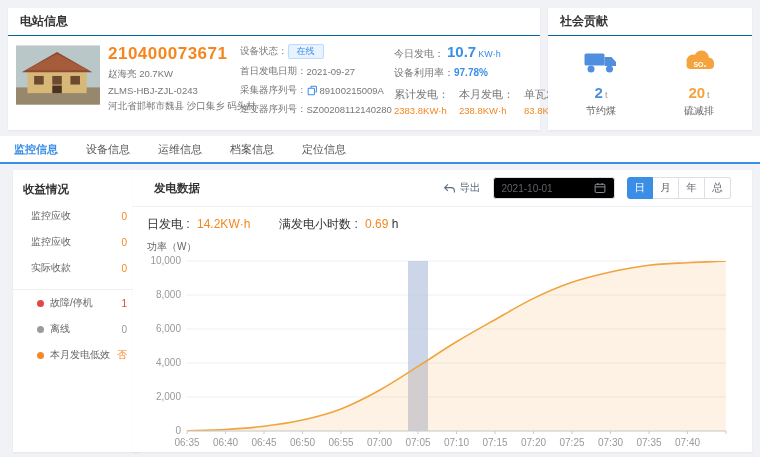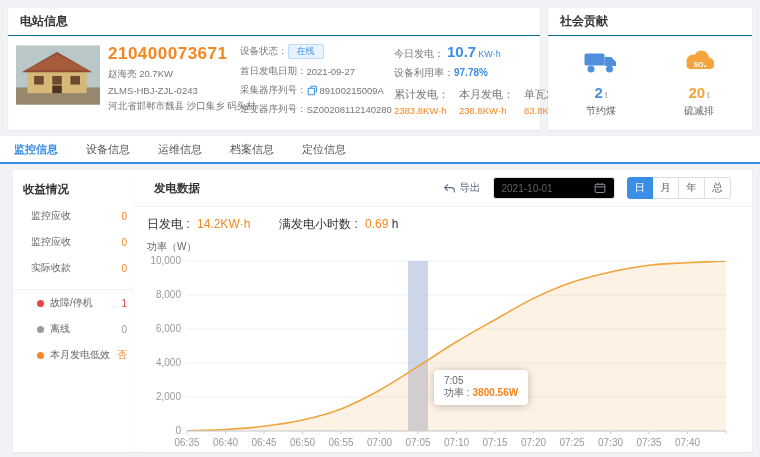--- a/index.html
+++ b/index.html
@@ -306,22 +306,16 @@
             <line x1="427.0" y1="192" x2="427.0" y2="195" stroke="#ccc"></line>
             <text x="427.0" y="207" text-anchor="middle" font-size="10" fill="#999">07:25</text>
             <line x1="465.5" y1="192" x2="465.5" y2="195" stroke="#ccc"></line>
             <text x="465.5" y="207" text-anchor="middle" font-size="10" fill="#999">07:30</text>
             <line x1="504.0" y1="192" x2="504.0" y2="195" stroke="#ccc"></line>
             <text x="504.0" y="207" text-anchor="middle" font-size="10" fill="#999">07:35</text>
             <line x1="542.5" y1="192" x2="542.5" y2="195" stroke="#ccc"></line>
             <text x="542.5" y="207" text-anchor="middle" font-size="10" fill="#999">07:40</text>
             <line x1="581.0" y1="192" x2="581.0" y2="195" stroke="#ccc"></line>
           </svg>
-        <div class="tooltip" id="tooltip" style="left: 289px; top: 131.39px;">
-          <div>7:05</div>
-          <div>
-            <span>功率 :</span><span class="tt-val">3800.56W</span>
-          </div>
-        </div>
       </div>
     </div>
   </section>
 </div>
 
 </body></html>

